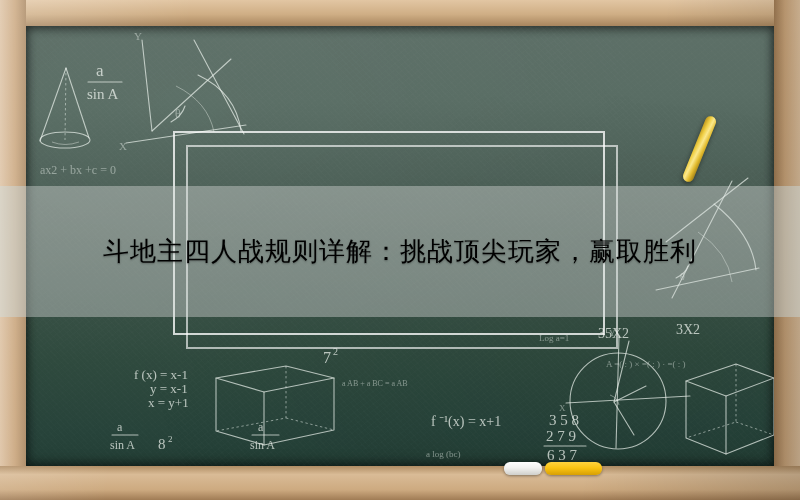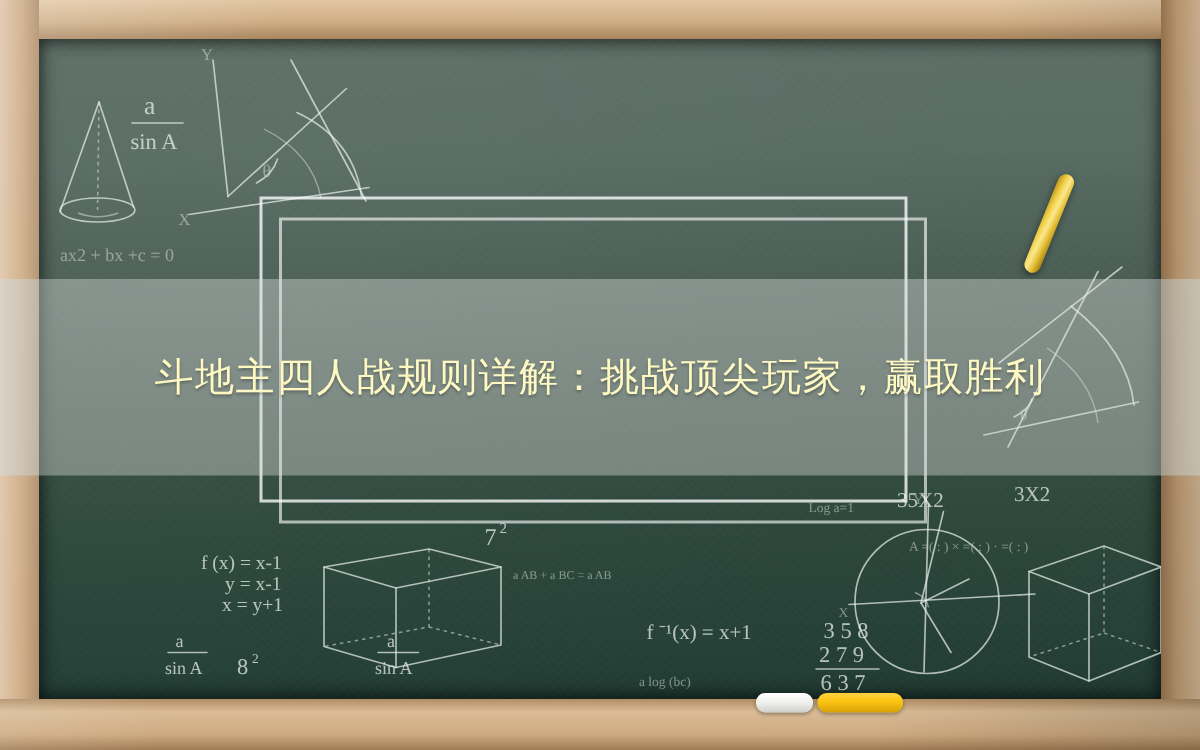--- a/index.html
+++ b/index.html
@@ -80,21 +80,21 @@
                border-color:rgba(255,255,255,.62); }
 
   
   .title-band{
     position:absolute; left:0; right:0; top:186px; height:131px;
     background:rgba(214,226,219,.40);
     display:flex; align-items:center; justify-content:center;
     backdrop-filter:saturate(70%);
   }
   .title-text{
-    color:#fef9c3;
+    color:#000000;
     font-family:"Liberation Sans", sans-serif;
     font-size:26px;
     letter-spacing:1px;
     white-space:nowrap;
     text-shadow:0 1px 2px rgba(0,0,0,.30);
   }
 
   
   .chalk-stick-yellow{
     position:absolute; left:668px; top:88px;

